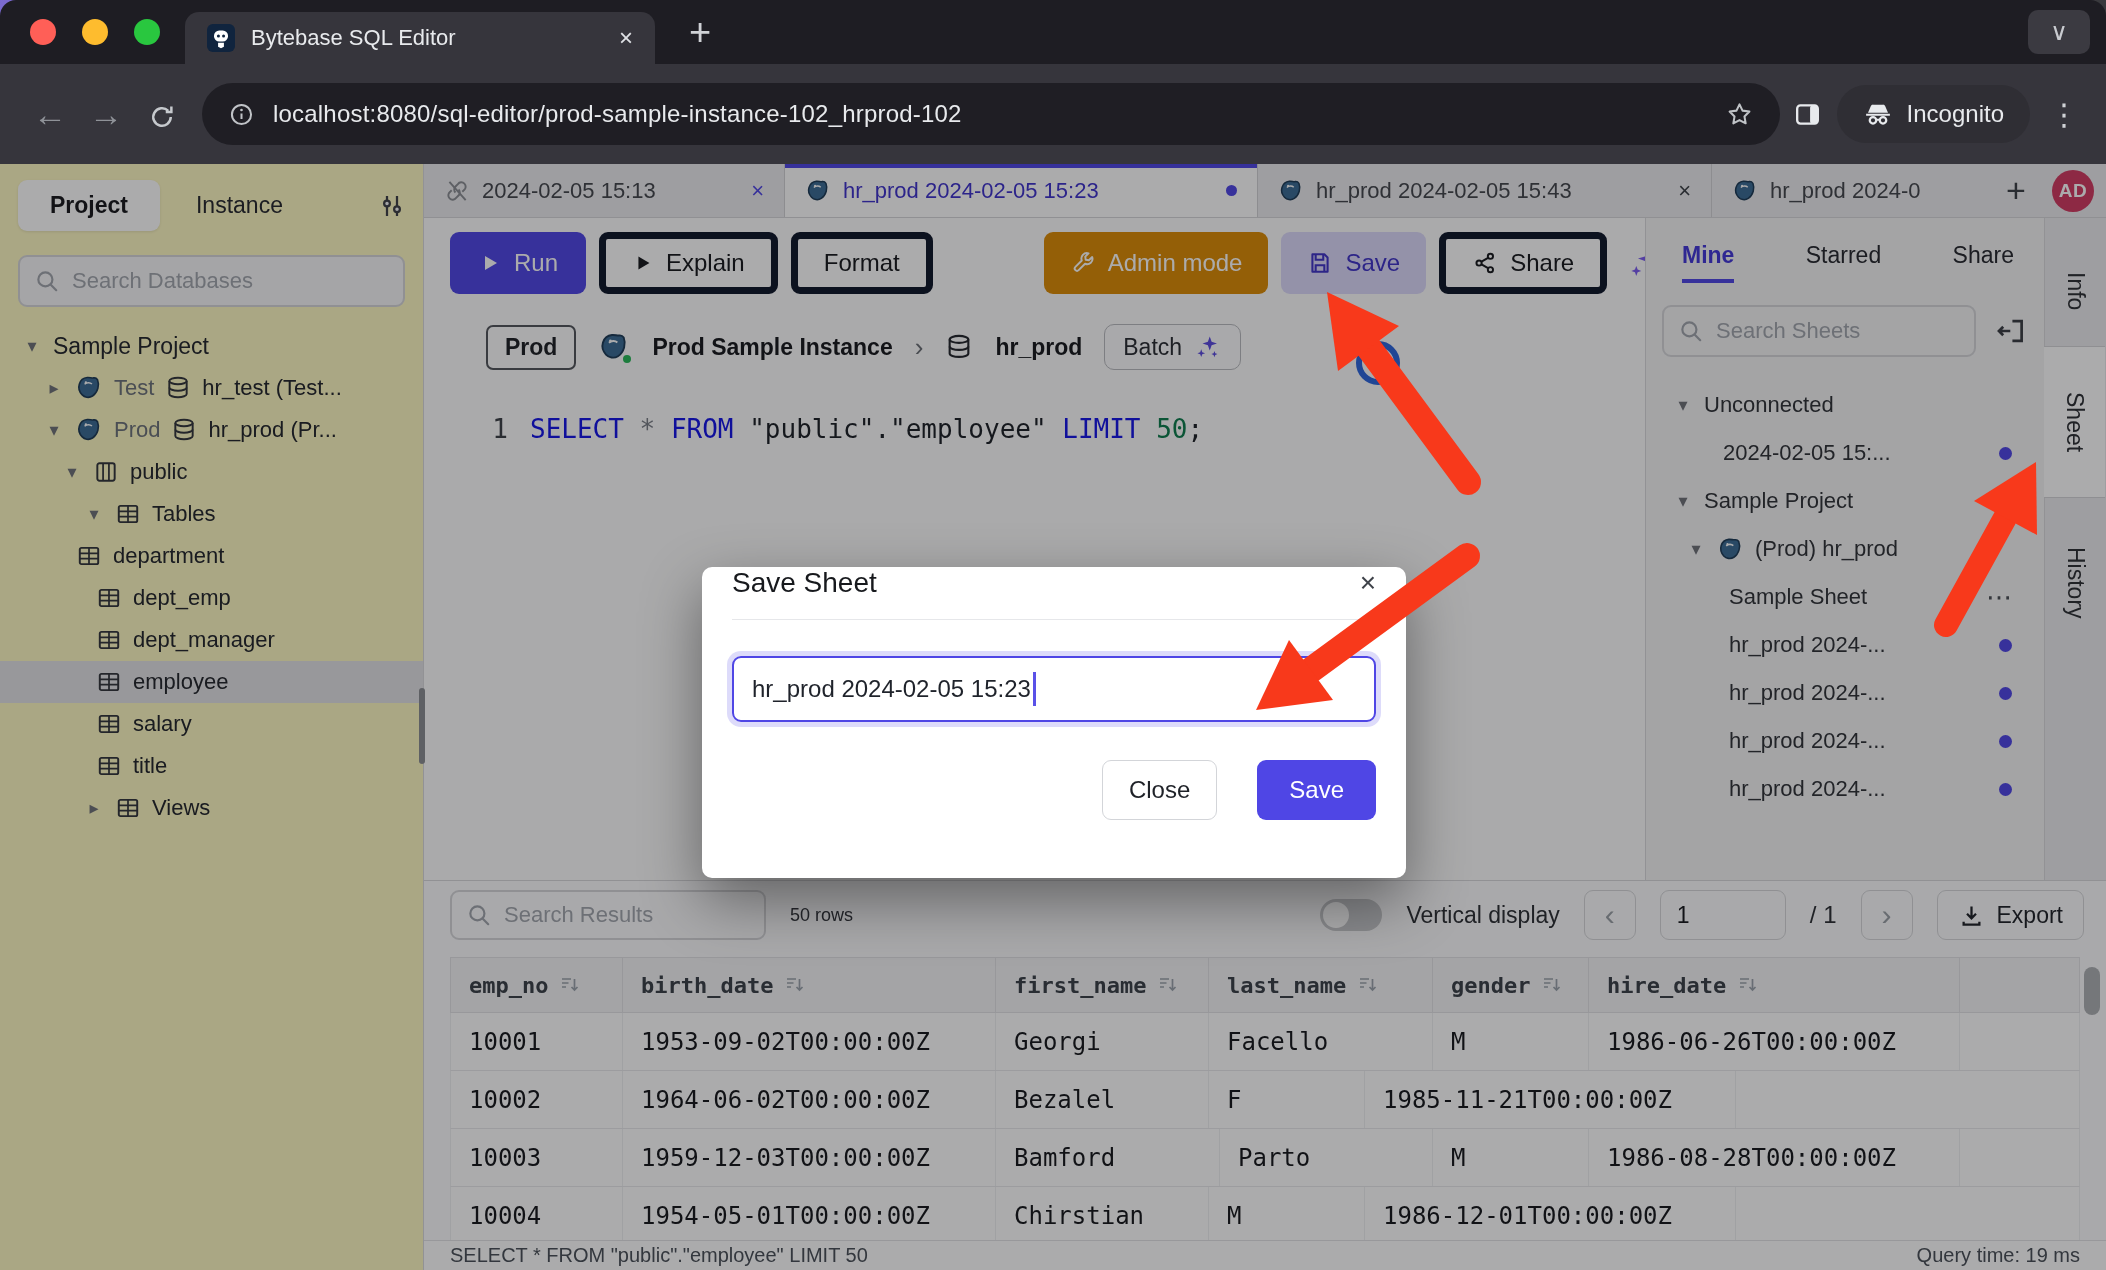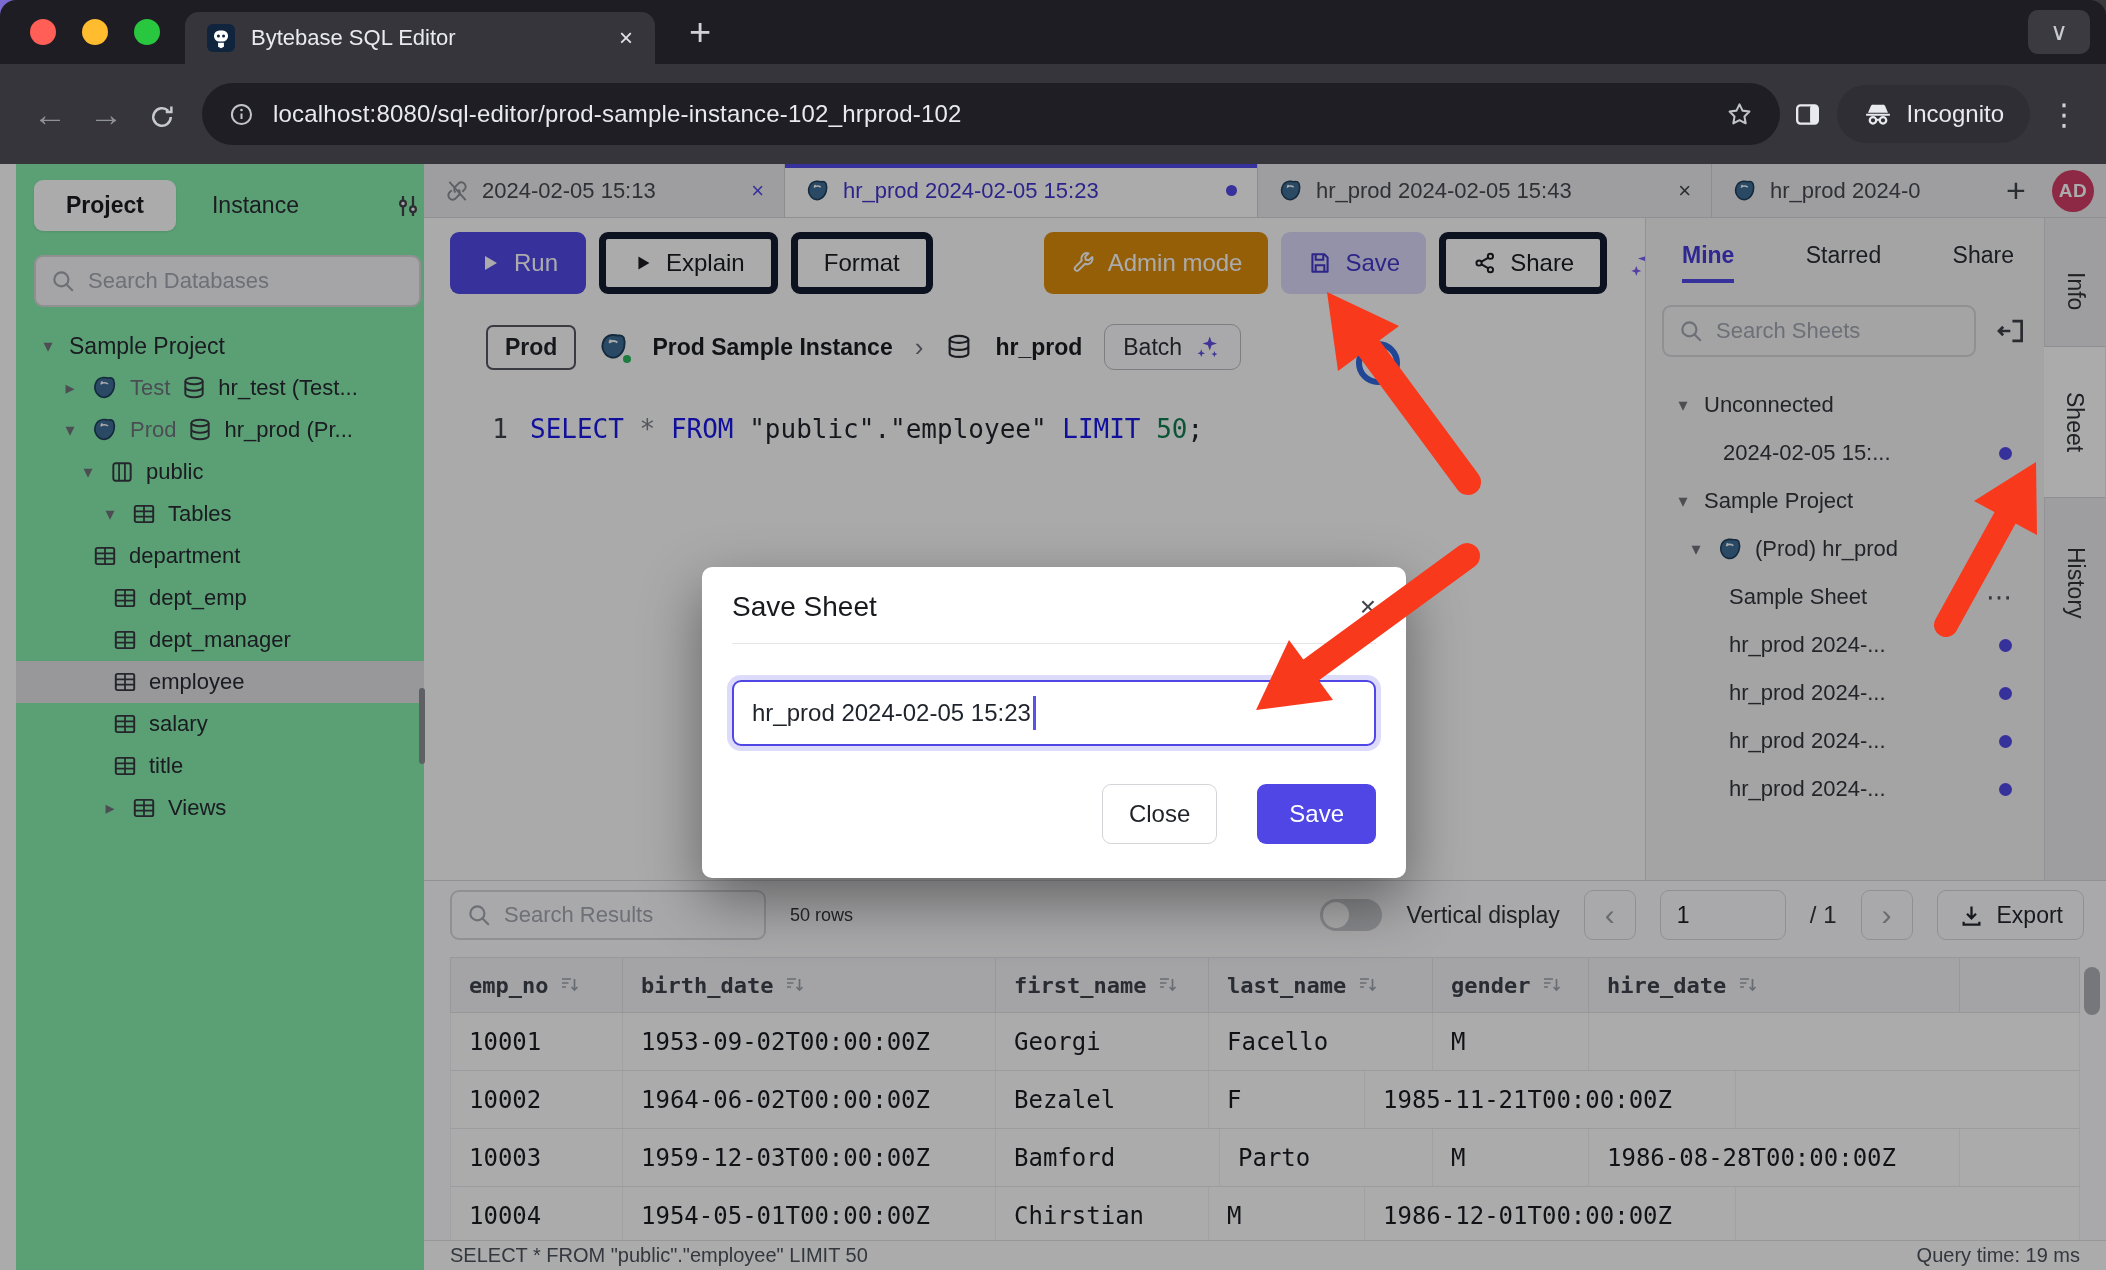--- a/index.html
+++ b/index.html
@@ -27,21 +27,21 @@
     padding:0 26px;gap:18px;margin:0 12px}
   .urltext{font-size:24px;color:#e8eaed;letter-spacing:.2px;flex:1;white-space:nowrap;overflow:hidden}
   .incog{height:58px;background:#2f2e34;border-radius:29px;display:flex;align-items:center;gap:14px;
     padding:0 26px;color:#e8eaed;font-size:24px;margin:0 14px}
   .kebab{font-size:30px;color:#cfd1d5;width:40px;text-align:center}
 
   
   .app{position:relative;height:1106px;background:#fff;overflow:hidden}
 
   
-  .lsb{position:absolute;left:16px;top:0;width:424px;height:1106px;background:#86efac;border-right:1px solid #dadadd}
+  .lsb{position:absolute;left:0;top:0;width:424px;height:1106px;background:#fef9c3;border-right:1px solid #dadadd}
   .lsb-tabs{display:flex;align-items:center;padding:16px 16px 0 18px;gap:36px}
   .pill{background:#fff;border-radius:9px;padding:12px 32px;font-size:23px;font-weight:700;color:#17181c;box-shadow:0 1px 3px rgba(0,0,0,.10)}
   .lsb-tab2{font-size:23px;color:#26282e}
   .lsb-gear{margin-left:auto;color:#3f4146}
   .searchbox{margin:24px 18px 0;height:52px;border:2px solid #d6d7da;border-radius:9px;display:flex;align-items:center;
     padding:0 14px;gap:12px;color:#a2a6ad;background:#f6f6f7}
   .searchbox input{border:0;outline:0;background:transparent;font-size:22px;color:#33363c;width:100%;font-family:"Liberation Sans",sans-serif}
   .searchbox input::placeholder{color:#a2a6ad}
   .tree{margin-top:18px;font-size:22px;color:#23262c}
   .trow{height:42px;display:flex;align-items:center;gap:11px;white-space:nowrap;overflow:hidden}
@@ -136,21 +136,21 @@
   .thumb{position:absolute;right:6px;top:86px;width:16px;height:48px;border-radius:8px;background:#aeb0b4}
 
   
   .statusbar{position:absolute;left:424px;top:1076px;width:1682px;height:30px;background:#fff;border-top:1px solid #e2e3e6;
     display:flex;align-items:center;justify-content:space-between;padding:0 26px;font-size:20px;color:#4a5058}
 
   
   .dim{position:absolute;inset:0;background:rgba(10,10,12,.34);z-index:40}
   .modal{position:absolute;left:702px;top:403px;width:704px;height:311px;background:#fff;border-radius:10px;z-index:50;
     box-shadow:0 22px 60px rgba(0,0,0,.42);padding:0 30px}
-  .mhead{display:flex;align-items:center;padding-top:24px}
+  .mhead{display:flex;align-items:center;}
   .mtitle{font-size:28px;font-weight:500;color:#17191d}
   .mclose{margin-left:auto;font-size:28px;color:#3f434a}
   .mdivider{margin-top:20px;border-bottom:1px solid #e6e7ea}
   .minput{margin-top:36px;height:66px;border:2.5px solid #4f46e5;border-radius:9px;box-shadow:0 0 0 5px rgba(99,91,233,.22);
     display:flex;align-items:center;padding:0 18px;font-size:24px;color:#1f232b}
   .mcaret{width:3px;height:34px;background:#5a51e8;margin-left:2px}
   .mbtns{margin-top:38px;display:flex;justify-content:flex-end;gap:40px}
   .mbtn{height:60px;border-radius:9px;display:flex;align-items:center;justify-content:center;font-size:24px}
   .mbtn-close{border:1px solid #d3d5d9;background:#fff;color:#1f2228;padding:0 26px}
   .mbtn-save{background:#4f46e5;color:#fff;padding:0 32px}
@@ -652,20 +652,21 @@
                 </svg>
               </div>
             <div class="hcell c6"></div>
           </div>
           <div class="drow">
             <div class="dcell c0">10001</div>
             <div class="dcell c1">1953-09-02T00:00:00Z</div>
             <div class="dcell c2">Georgi</div>
             <div class="dcell c3">Facello</div>
             <div class="dcell c4">M</div>
+            <div class="dcell c5">1986-06-26T00:00:00Z</div>
             <div class="dcell c6"></div>
           </div>
           <div class="drow">
             <div class="dcell c0">10002</div>
             <div class="dcell c1">1964-06-02T00:00:00Z</div>
             <div class="dcell c2">Bezalel</div>
             <div class="dcell c4">F</div>
             <div class="dcell c5">1985-11-21T00:00:00Z</div>
             <div class="dcell c6"></div>
           </div>

